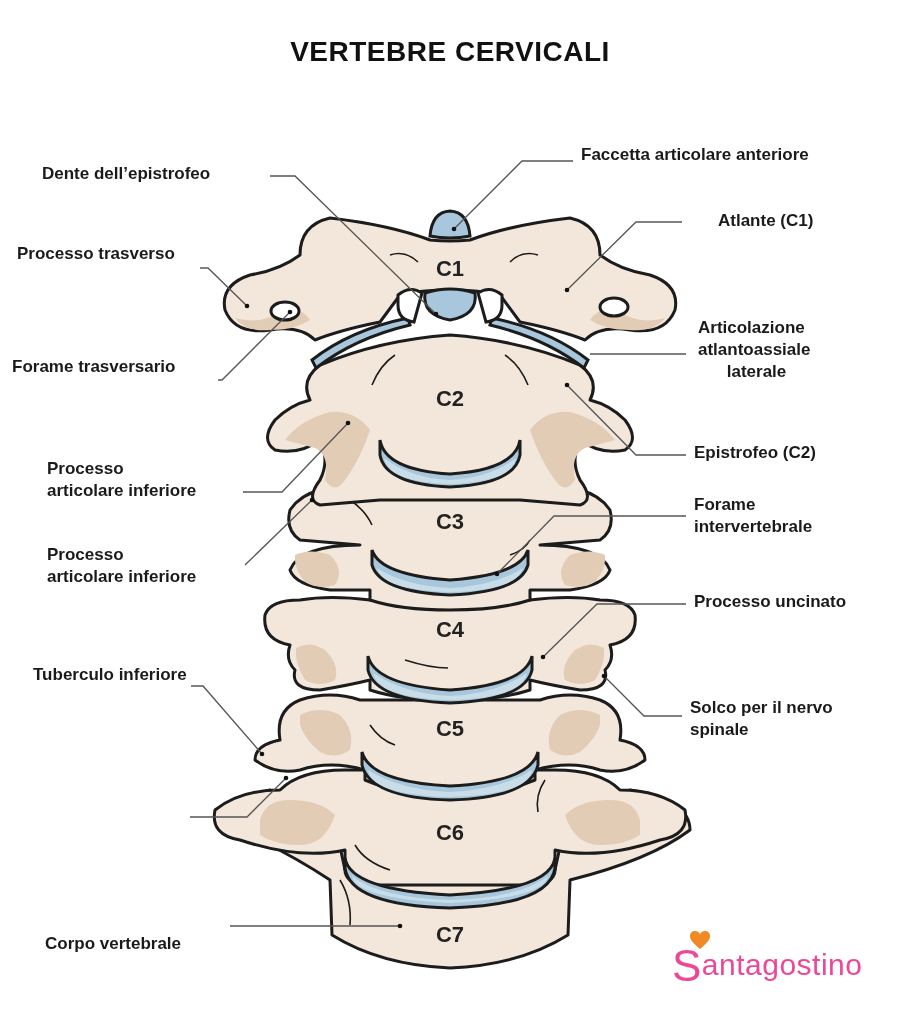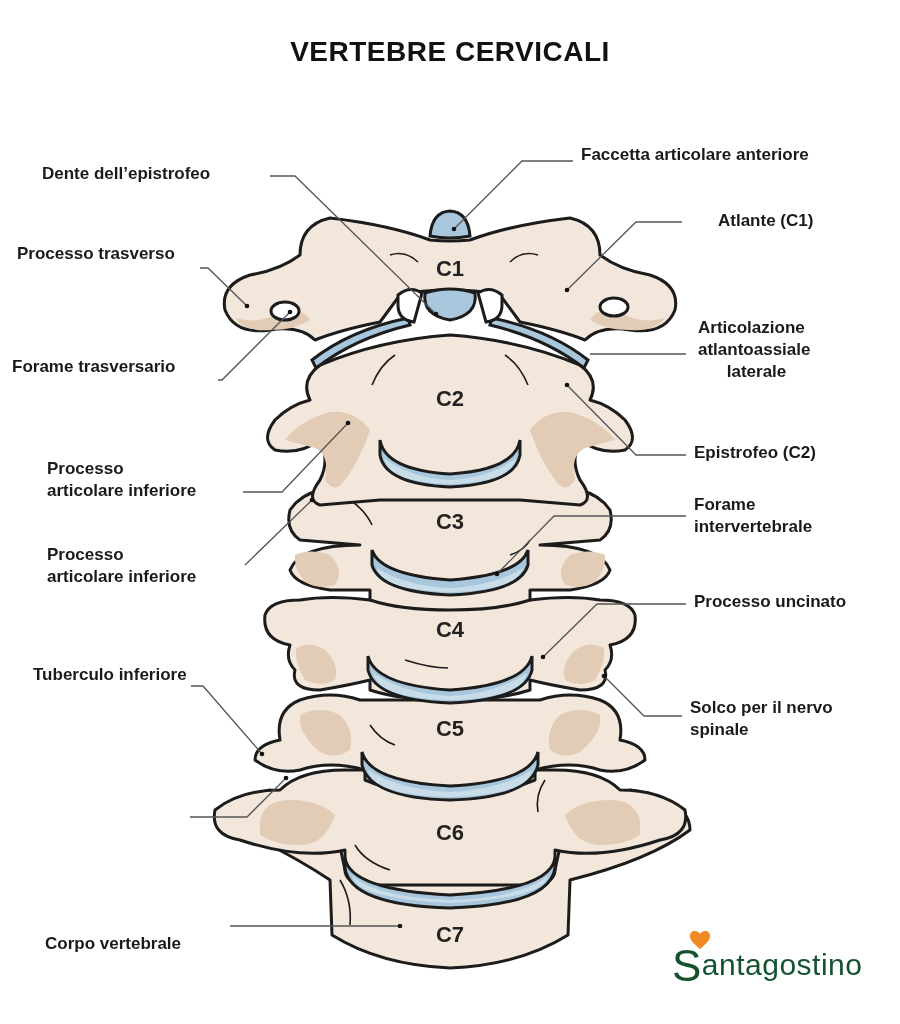--- a/index.html
+++ b/index.html
@@ -3,21 +3,21 @@
 <meta charset="utf-8">
 <style>
   html, body { margin:0; padding:0; background:#ffffff; }
   body { width:900px; height:1024px; position:relative; overflow:hidden;
          font-family:"Liberation Sans", "DejaVu Sans", sans-serif; color:#111; }
   .title { position:absolute; left:0; width:900px; top:36px; text-align:center;
            font-size:28px; font-weight:700; letter-spacing:0.5px; color:#111; }
   .lbl { position:absolute; font-size:17px; font-weight:700; color:#1a1a1a; line-height:22px; white-space:nowrap; }
   .vlabel { font-family:"Liberation Sans", sans-serif; font-weight:700; font-size:22px; fill:#222; }
   svg.diagram { position:absolute; left:0; top:0; }
-  .logo { position:absolute; left:672px; top:935px; font-size:30px; color:#14532d;
+  .logo { position:absolute; left:672px; top:935px; font-size:30px; color:#ec4899;
           font-family:"Liberation Sans", sans-serif; letter-spacing:0.5px; }
   .logo .s { font-size:44px; position:relative; top:6px; }
   .logo .heart { position:absolute; left:18px; top:-4px; width:20px; height:20px; }
 </style>
 </head>
 <body>
 
 <div class="title">VERTEBRE CERVICALI</div>
 
 <svg class="diagram" width="900" height="1024" viewBox="0 0 900 1024">

